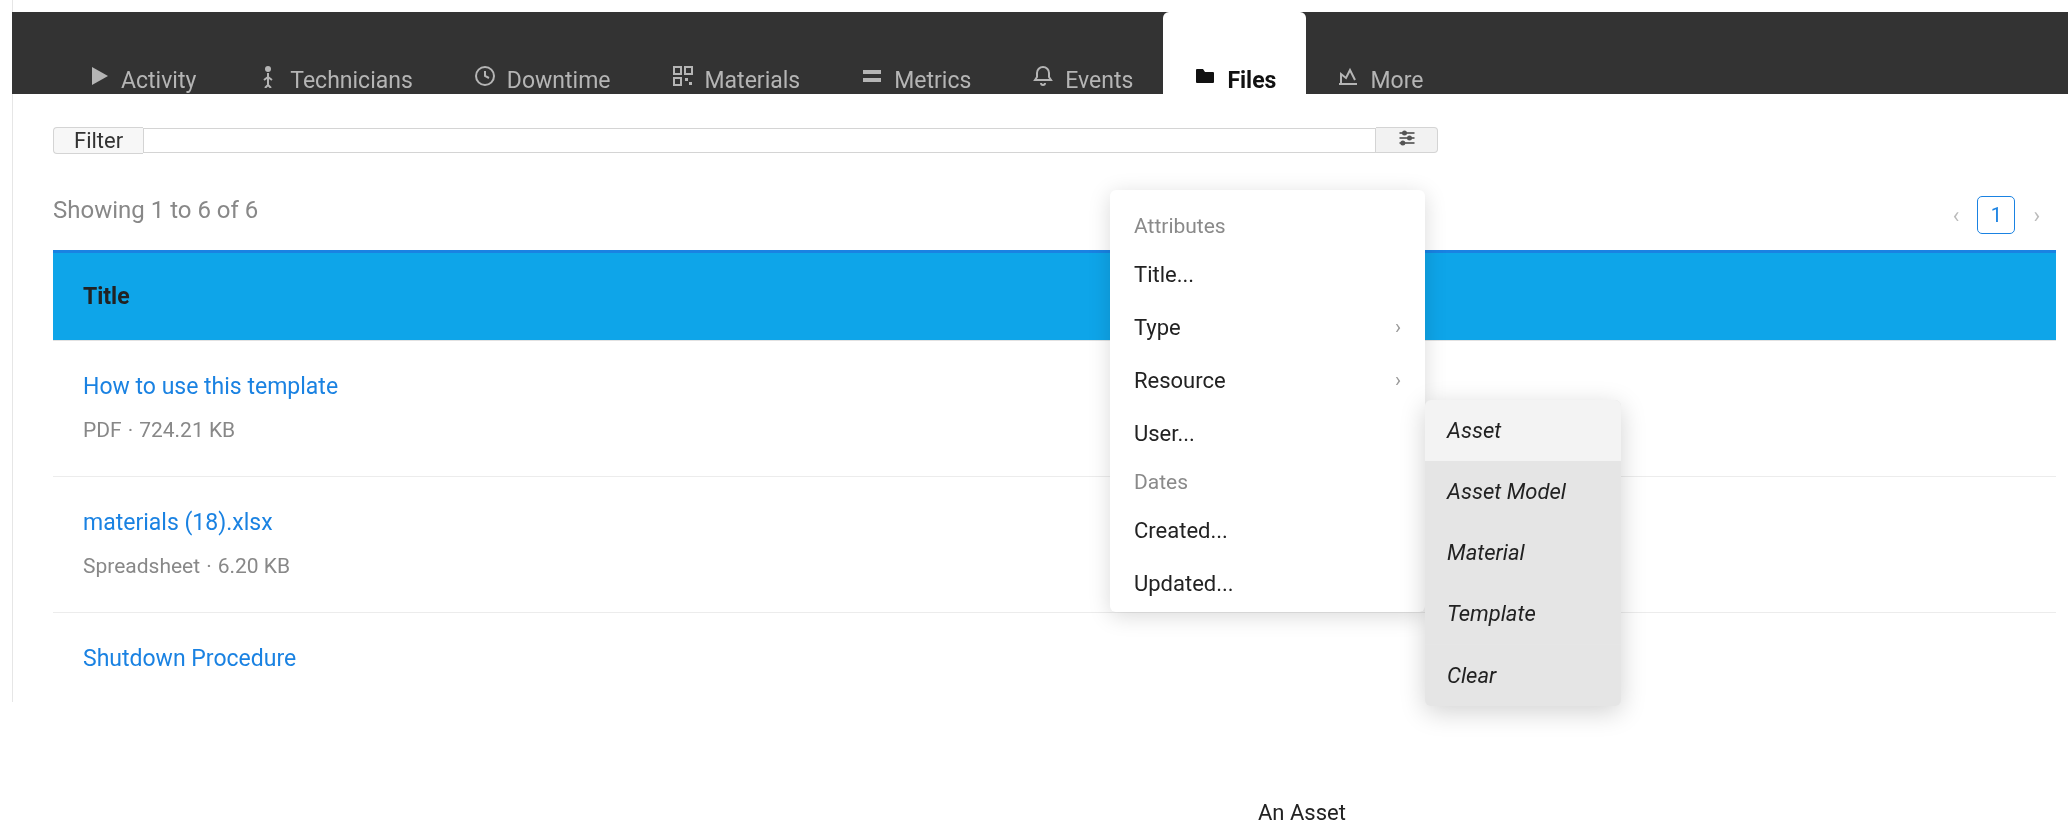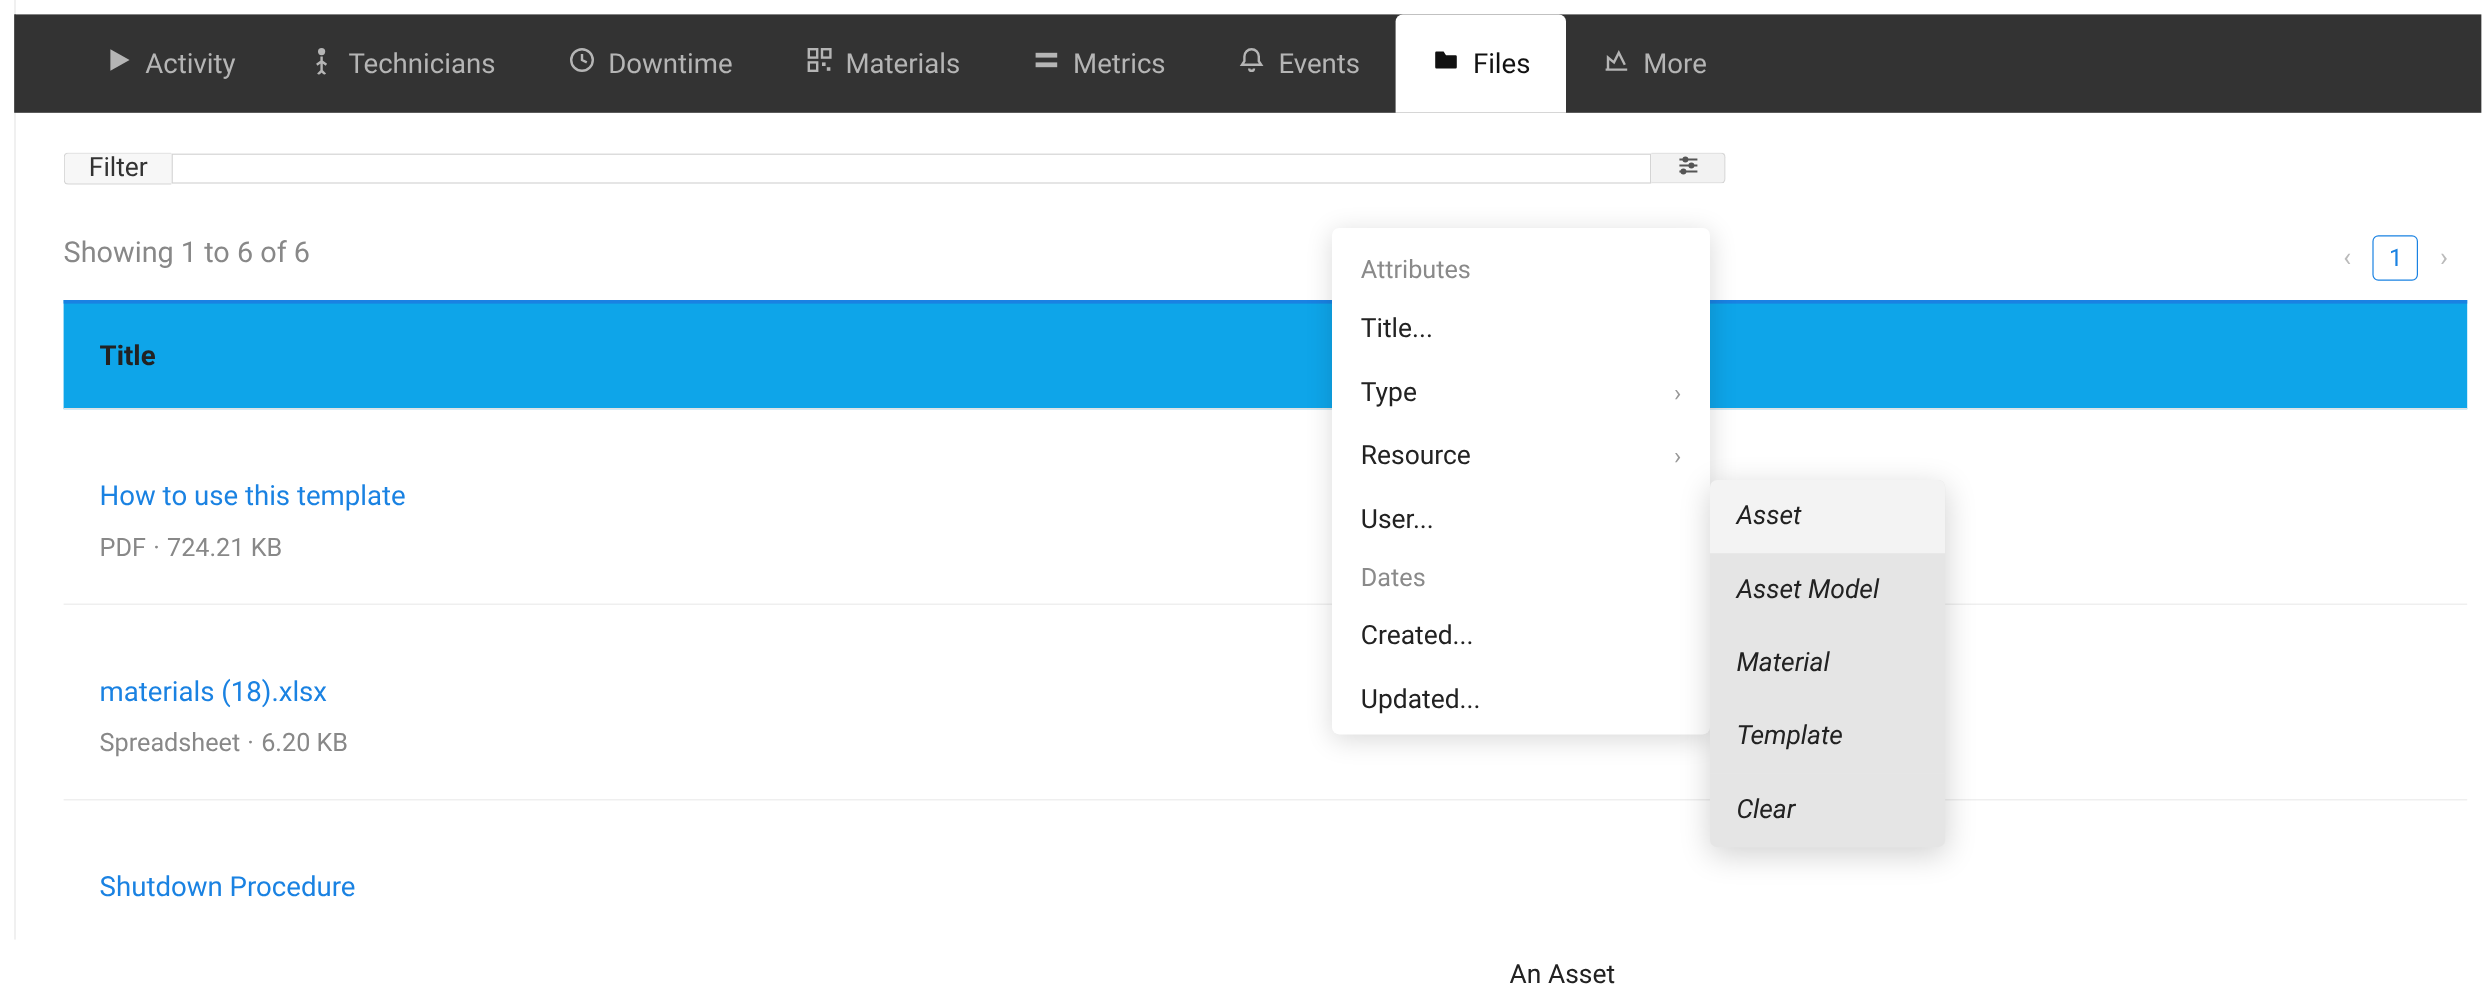--- a/index.html
+++ b/index.html
@@ -22,33 +22,34 @@
     background: #333333;
     height: 82px;
     display: flex;
     align-items: stretch;
     padding-left: 44px;
     margin-left: 12px;
     border-left: 1px solid #333;
   }
   .tab {
     display: flex;
-    align-items: center;
+    align-items: flex-end;
     gap: 10px;
     padding: 0 30px;
     color: #b5b5b5;
     font-size: 23px;
     cursor: pointer;
     position: relative;
   }
   .tab.active {
     background: #fff;
     color: #111;
     border-top-left-radius: 6px;
     border-top-right-radius: 6px;
+    font-weight: bold;
   }
   .tab svg { width: 24px; height: 24px; fill: currentColor; flex-shrink: 0; }
   .tab.active svg { fill: #111; }
   .content {
     padding: 18px 12px 0 40px;
     margin-left: 12px;
     border-left: 1px solid #e6e6e6;
     position: relative;
   }
   .filter-row {
@@ -136,21 +137,20 @@
     border-bottom: 1px solid #ececec;
     padding: 32px 30px 34px 30px;
   }
   .file-link {
     color: #1a82e2;
     font-size: 23px;
     text-decoration: none;
     cursor: pointer;
     display: inline-block;
     margin-bottom: 18px;
-    margin-top: 27px;
   }
   .file-meta {
     color: #888;
     font-size: 21px;
   }
   .file-meta .dot { margin: 0 6px; }
   .file-row.last {
     padding-bottom: 12px;
     border-bottom: none;
   }

